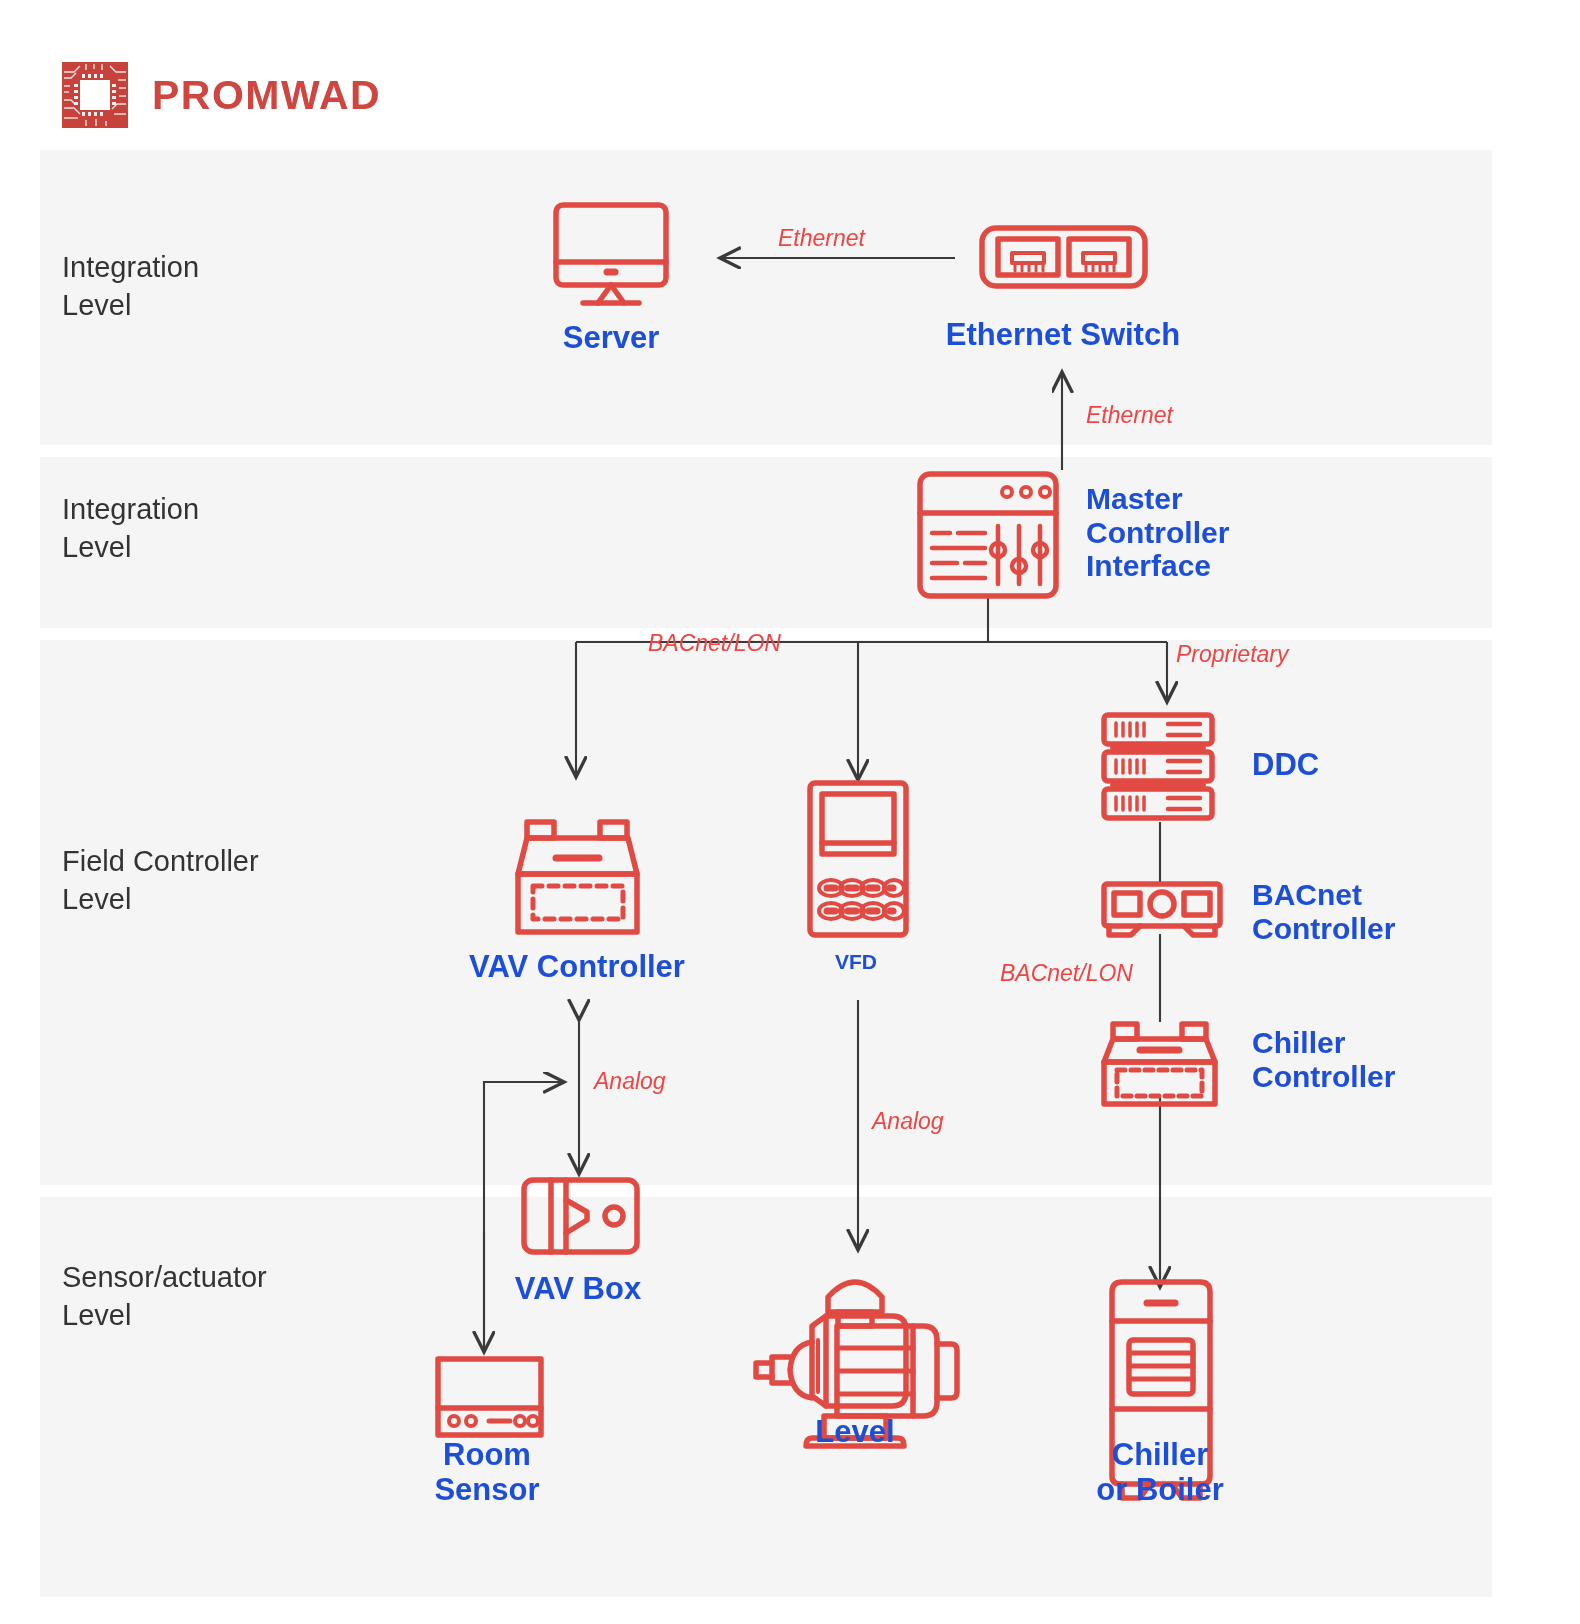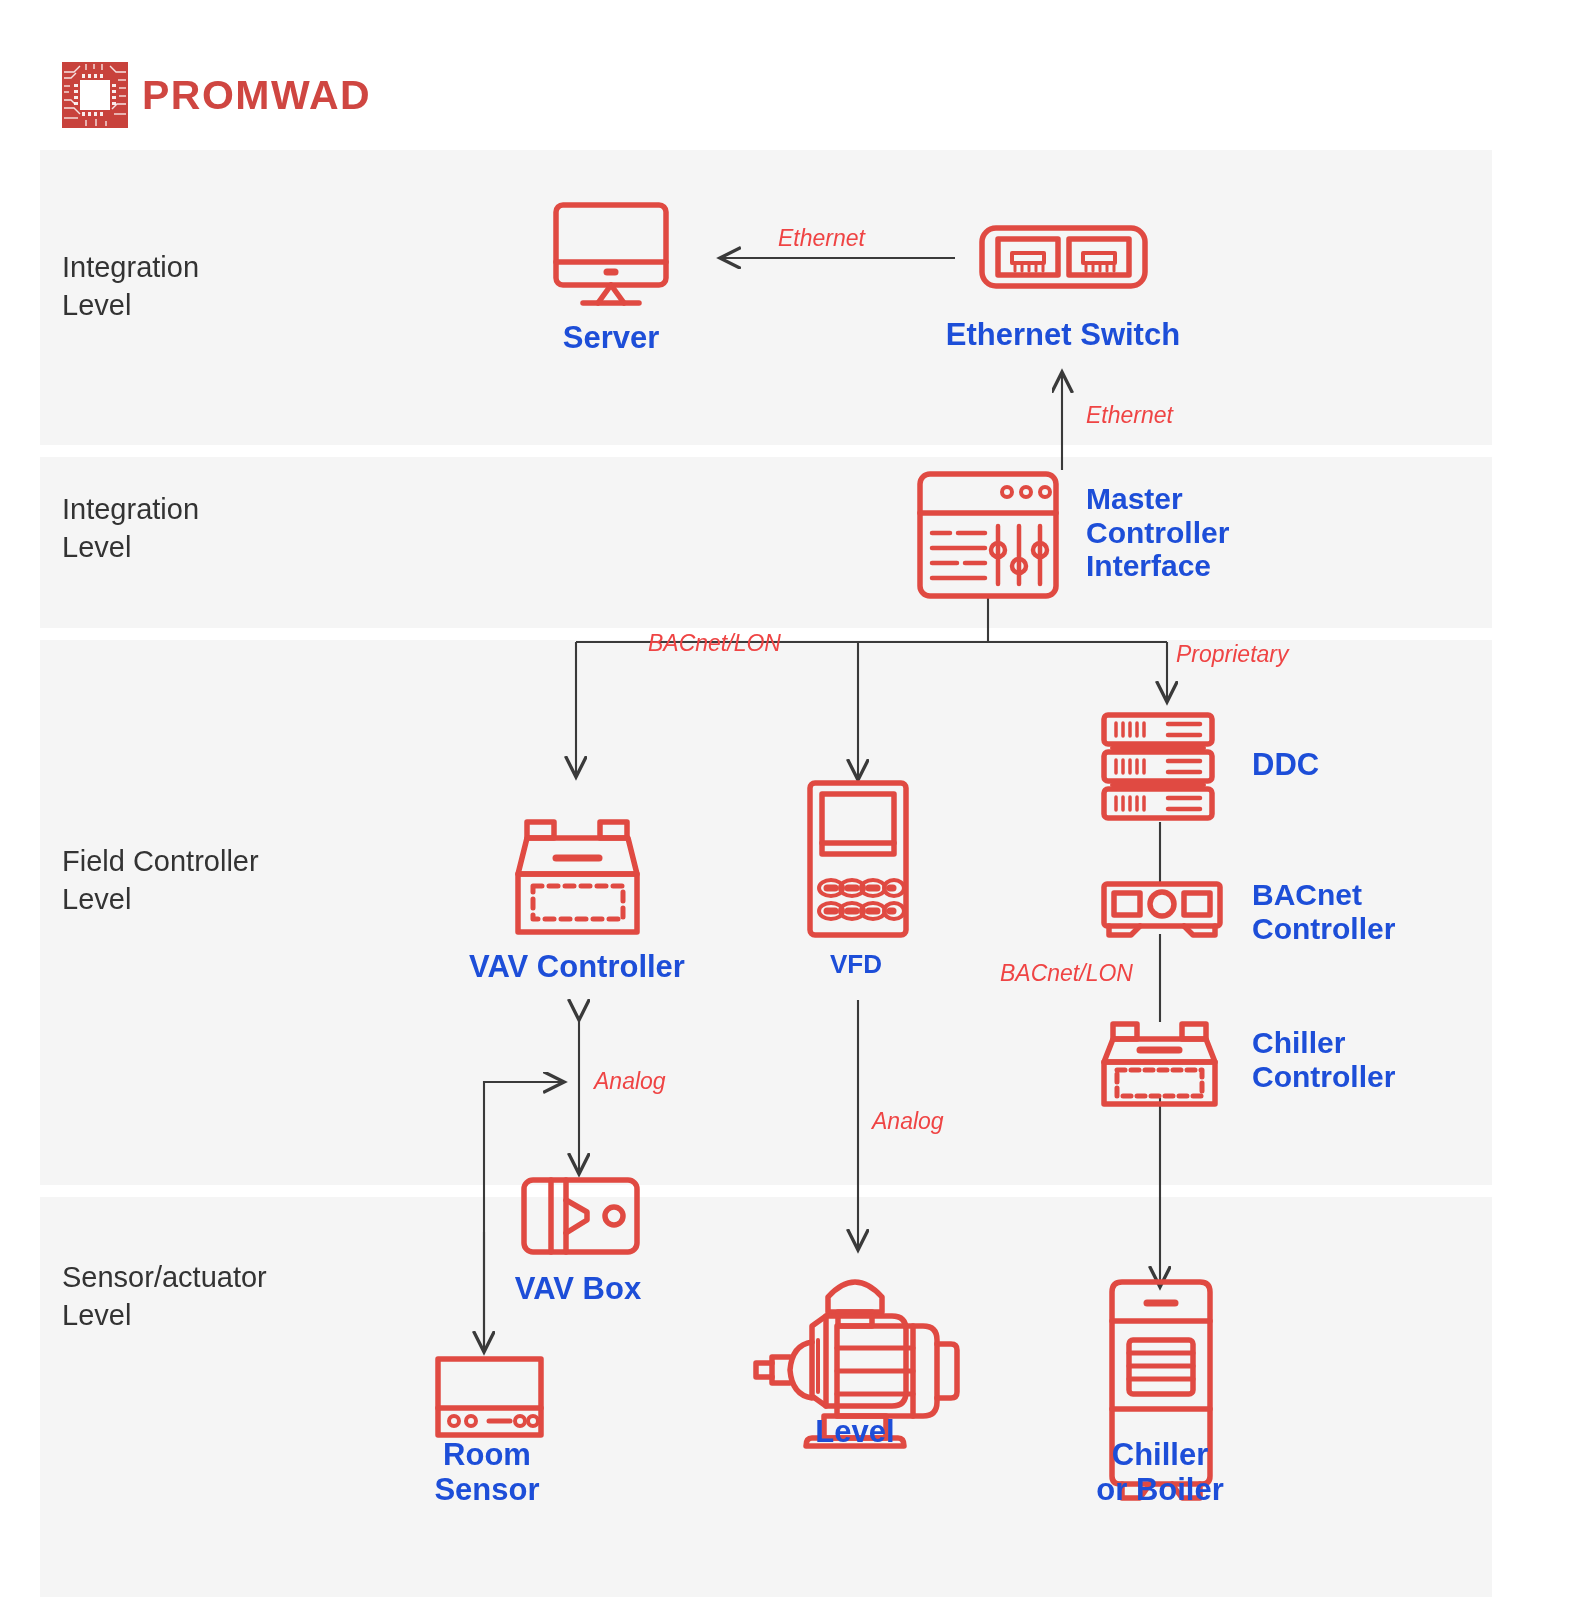--- a/index.html
+++ b/index.html
@@ -1,19 +1,19 @@
 <!DOCTYPE html>
 <html><head>
 <meta charset="utf-8">
 <style>
   html,body{margin:0;padding:0;background:#ffffff;}
   body{width:1580px;height:1624px;position:relative;font-family:"Liberation Sans",sans-serif;overflow:hidden;}
 
   
-  #logo-area{position:absolute;left:62px;top:62px;display:flex;align-items:center;gap:14px;}
+  #logo-area{position:absolute;left:62px;top:62px;display:flex;align-items:center;gap:24px;}
   #logo-mark{width:66px;height:66px;position:relative;background:#c8423c;}
   #logo-mark .chip{position:absolute;left:18px;top:18px;width:30px;height:30px;background:#ffffff;}
   #logo-mark .pat{position:absolute;inset:0;}
   #logo-text{font-size:41px;font-weight:bold;color:#cf4641;letter-spacing:1.5px;font-family:"Liberation Sans",sans-serif;}
 
   
   .band{position:absolute;left:40px;width:1452px;background:#f5f5f5;}
   #band-management{top:150px;height:295px;}
   #band-integration{top:457px;height:171px;}
   #band-field{top:640px;height:545px;}
@@ -30,21 +30,21 @@
 
   
   .caption{position:absolute;color:#1d4ed8;font-weight:bold;line-height:1.12;white-space:pre-line;}
   .caption.cap-center{text-align:center;transform:translateX(-50%);}
   .caption.cap-left{text-align:left;}
 
   #cap-server{left:611px;top:321px;font-size:31px;}
   #cap-switch{left:1063px;top:318px;font-size:31px;}
   #cap-master{left:1086px;top:482px;font-size:30px;}
   #cap-vav-controller{left:577px;top:950px;font-size:31px;}
-  #cap-vfd{left:856px;top:950px;font-size:26px;text-align:right;}
+  #cap-vfd{left:856px;top:950px;font-size:21px;text-align:right;}
   #cap-ddc{left:1252px;top:748px;font-size:31px;}
   #cap-bacnet-controller{left:1252px;top:878px;font-size:30px;}
   #cap-chiller-controller{left:1252px;top:1026px;font-size:30px;}
   #cap-vav-box{left:578px;top:1272px;font-size:31px;text-align:right;}
   #cap-room-sensor{left:487px;top:1438px;font-size:31px;}
   #cap-motor{left:855px;top:1415px;font-size:31px;}
   #cap-chiller-boiler{left:1160px;top:1438px;font-size:31px;}
 
   
   .link-label{position:absolute;color:#ef4444;font-style:italic;font-size:23px;white-space:nowrap;}

